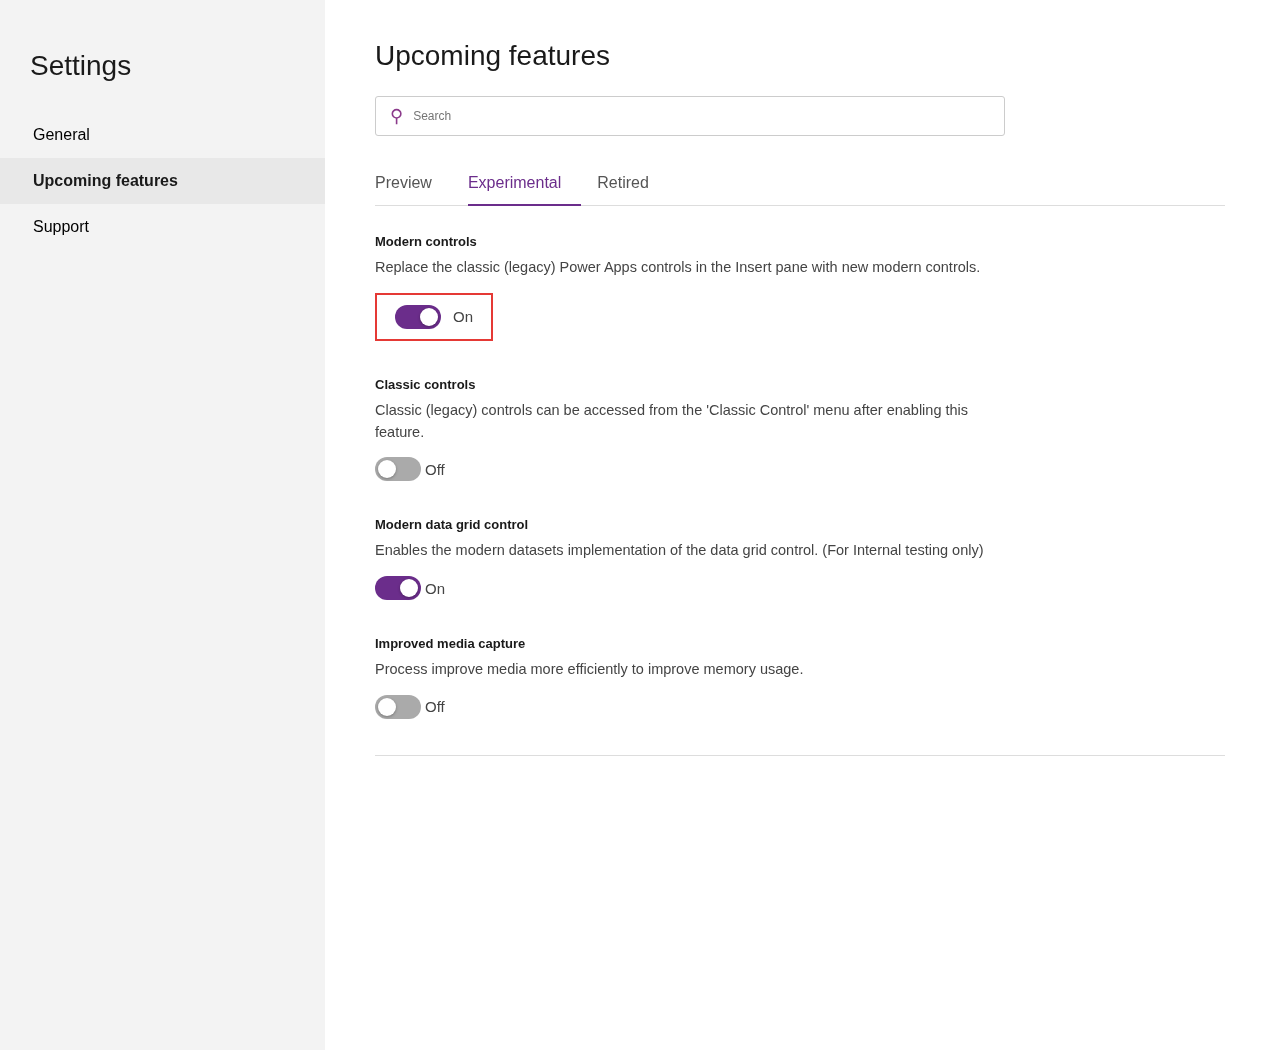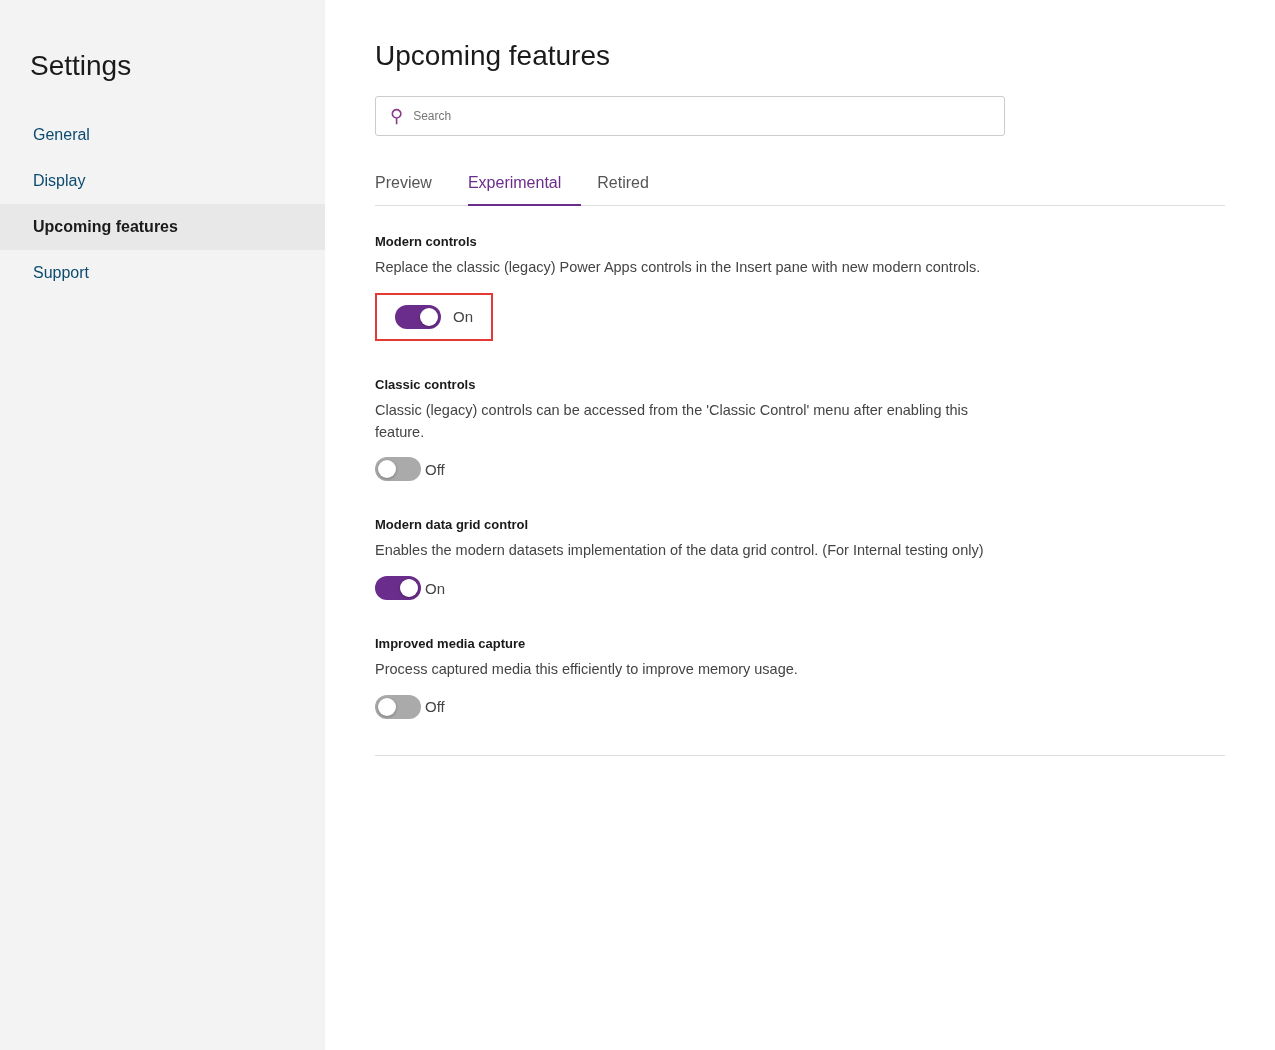--- a/index.html
+++ b/index.html
@@ -21,21 +21,21 @@
     }
     .sidebar-title {
       font-size: 28px;
       font-weight: 300;
       color: #1a1a1a;
       padding: 10px 30px 30px 30px;
     }
     .sidebar-item {
       padding: 14px 30px;
       font-size: 16px;
-      color: #0c4a6e;
+      color: #000000;
       cursor: pointer;
       border-left: 3px solid transparent;
     }
     .sidebar-item.active {
       font-weight: 600;
       color: #1a1a1a;
       background: #e8e8e8;
     }
 
     
@@ -182,21 +182,20 @@
       border-top: 1px solid #ddd;
       margin-top: 20px;
     }
   </style>
 </head>
 <body>
 
 <nav class="sidebar">
   <div class="sidebar-title">Settings</div>
   <div class="sidebar-item">General</div>
-  <div class="sidebar-item">Display</div>
   <div class="sidebar-item active">Upcoming features</div>
   <div class="sidebar-item">Support</div>
 </nav>
 
 <main class="main-content">
   <h1 class="page-title">Upcoming features</h1>
 
   <div class="search-box">
     <span class="search-icon">⚲</span>
     <input class="search-input" type="text" placeholder="Search" style="">
@@ -239,21 +238,21 @@
       <div class="toggle">
         <div class="toggle-track on"></div>
         <div class="toggle-thumb on"></div>
       </div>
       <span class="toggle-label">On</span>
     </div>
   </div>
 
   <div class="feature-section">
     <div class="feature-title">Improved media capture</div>
-    <div class="feature-desc">Process captured media this efficiently to improve memory usage.</div>
+    <div class="feature-desc">Process improve media more efficiently to improve memory usage.</div>
     <div class="toggle-row">
       <div class="toggle">
         <div class="toggle-track off"></div>
         <div class="toggle-thumb off"></div>
       </div>
       <span class="toggle-label">Off</span>
     </div>
   </div>
 
   <hr class="bottom-divider">

